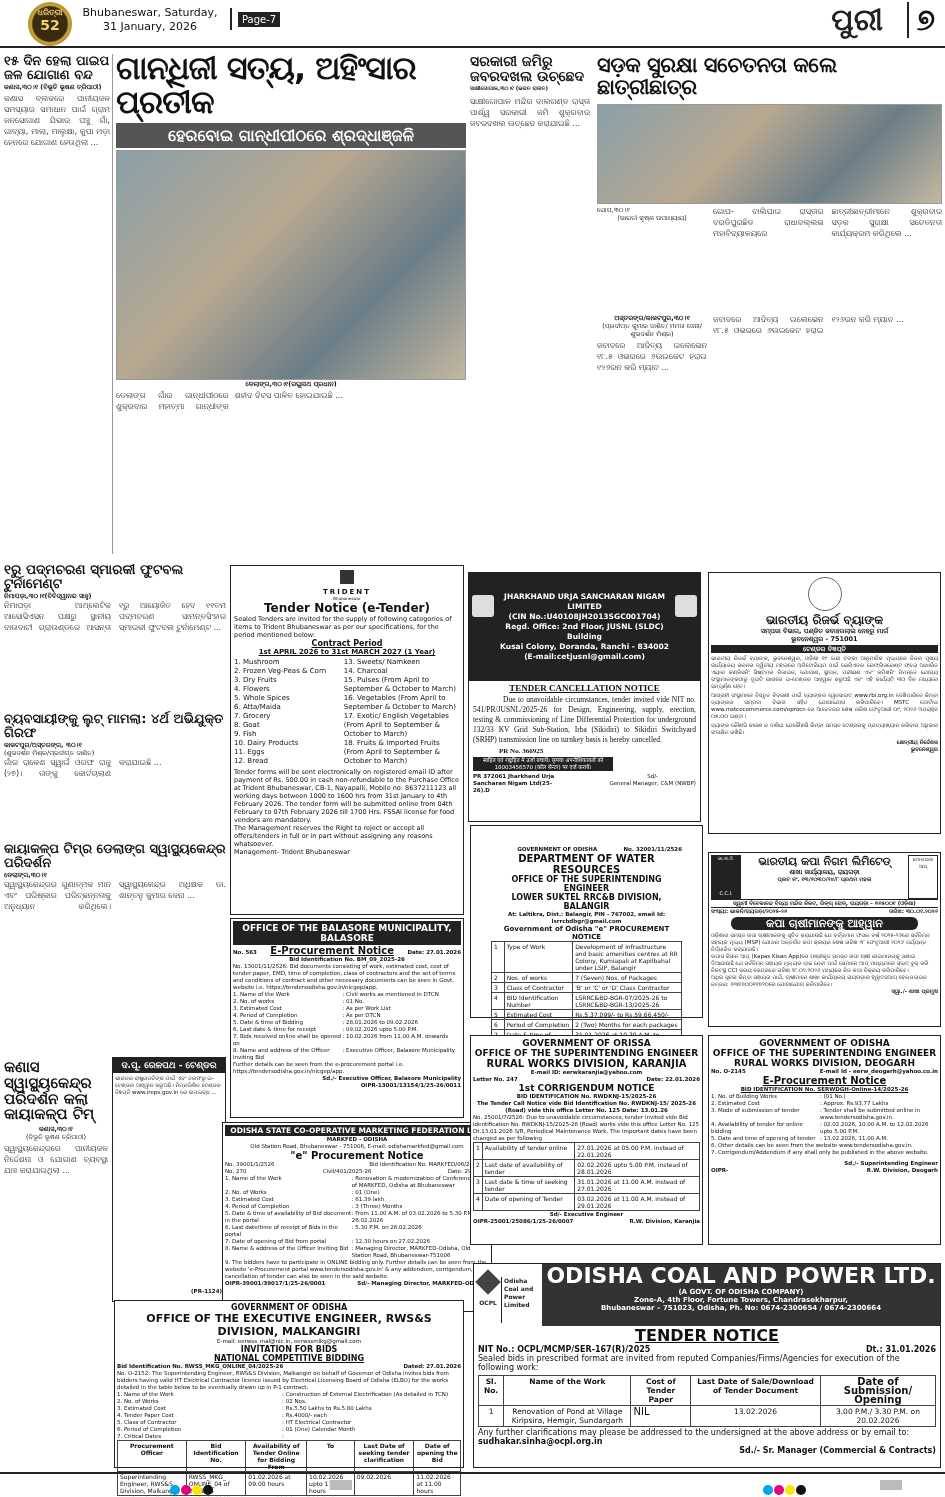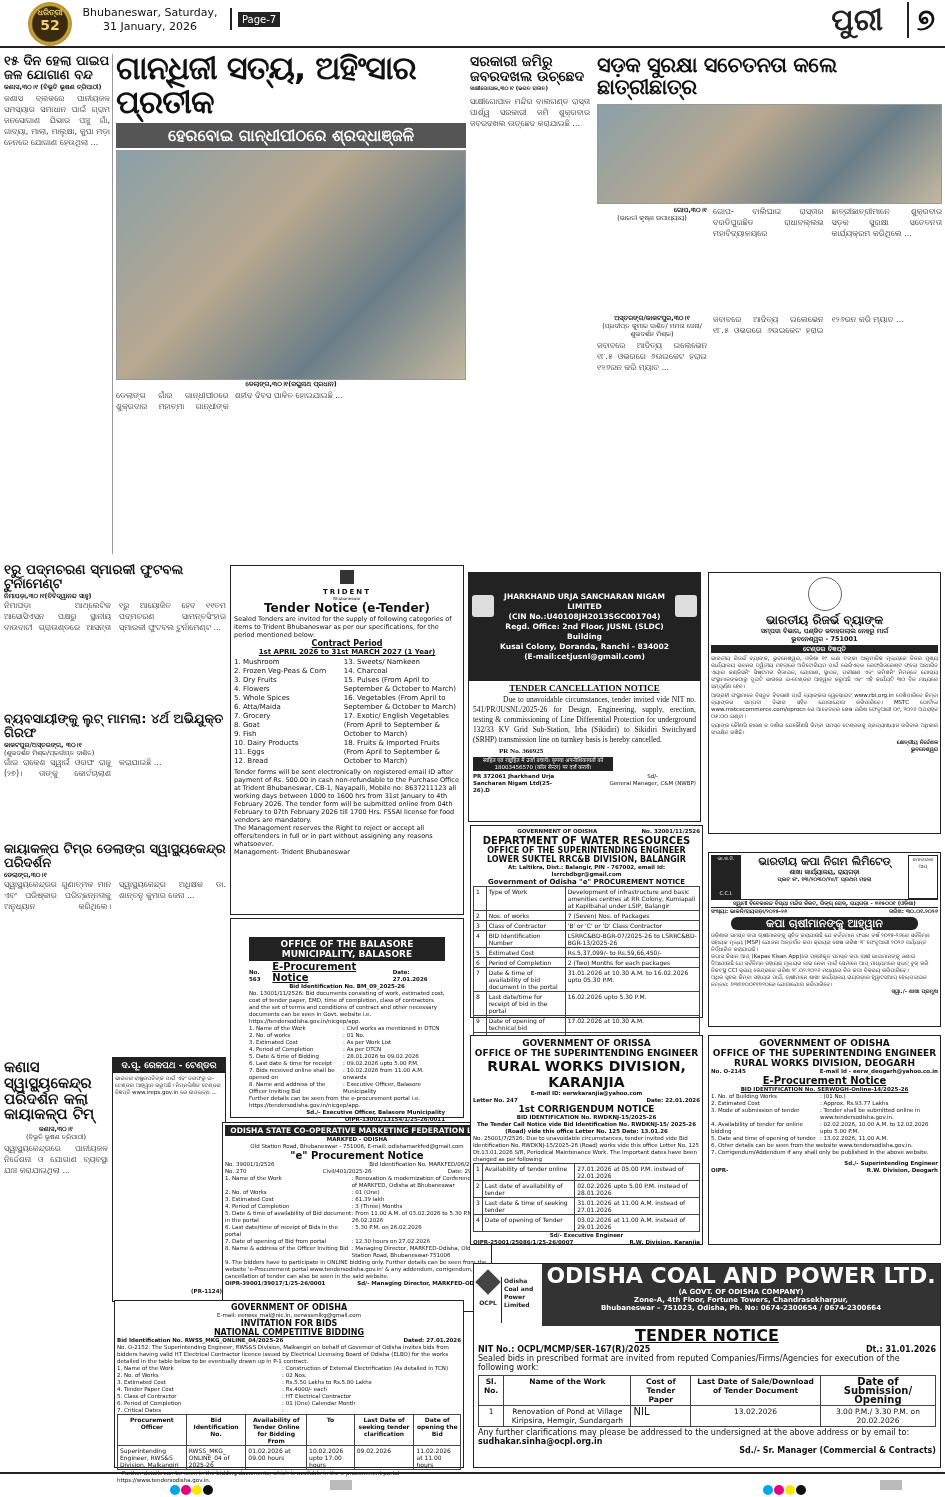--- a/index.html
+++ b/index.html
@@ -67,21 +67,21 @@
   <div class="hl" style="font-size:14px">ସରକାରୀ ଜମିରୁ ଜବରଦଖଲ ଉଚ୍ଛେଦ</div>
   <div class="tiny" style="font-weight:bold;margin-top:2px">ସାକ୍ଷୀଗୋପାଳ,୩୦।୧ (ଭରତ ରାଉତ)</div>
   <div class="col-text" style="height:210px;overflow:hidden;margin-top:4px">ସାକ୍ଷୀଗୋପାଳ ମନ୍ଦିର ବାଲଗଣ୍ଡ ରାସ୍ତା ପାର୍ଶ୍ୱ ସରକାରୀ ଜମି ଶୁକ୍ରବାର ଜବରଦଖଲ ଉଚ୍ଛେଦ କରାଯାଇଛି ...</div>
 </div>
 
 <div class="abs" style="left:597px;top:54px;width:345px">
   <div class="hl" style="font-size:21px;letter-spacing:-0.5px">ସଡ଼କ ସୁରକ୍ଷା ସଚେତନତା କଲେ ଛାତ୍ରୀଛାତ୍ର</div>
   <div class="photo" style="height:100px;margin-top:6px"></div>
   <div style="display:flex;gap:6px;margin-top:2px">
     <div style="width:110px">
-      <div class="small" style="text-align:right;font-weight:bold">ଗୋପ,୩୦।୧</div>
+      <div class="small" style="text-align:left;font-weight:normal">ଗୋପ,୩୦।୧</div>
       <div class="small" style="text-align:center">(ଭାରତୀ କୃଷ୍ଣ ଉପାଧ୍ୟାୟ)</div>
     </div>
     <div class="col-text" style="flex:1;height:78px;overflow:hidden;column-count:2">ଗୋପ- ବାଲିଘାଇ ରାସ୍ତାର ବରଡିପୁରଛିଡ ରାଧାବଲ୍ଲଭ ମହାବିଦ୍ୟାଳୟରେ ଛାତ୍ରୀଛାତ୍ରୀମାନେ ଶୁକ୍ରବାର ସଡ଼କ ସୁରକ୍ଷା ସଚେତନତା କାର୍ଯ୍ୟକ୍ରମ କରିଥିଲେ ...</div>
   </div>
 </div>
 
 <div class="abs" style="left:597px;top:312px;width:345px">
   <div style="display:flex;gap:6px;margin-top:2px">
     <div style="width:110px">
       <div class="small" style="text-align:center;font-weight:bold">ଅସ୍ତରଙ୍ଗ/କାକଟପୁର,୩୦।୧</div>
@@ -156,21 +156,21 @@
         <div>16. Vegetables (From April to September &amp; October to March)</div>
         <div>17. Exotic/ English Vegetables (From April to September &amp; October to March)</div>
         <div>18. Fruits &amp; Imported Fruits (From April to September &amp; October to March)</div>
       </div>
   </div>
   <div class="small" style="margin-top:2px">Tender forms will be sent electronically on registered email ID after payment of Rs. 500.00 in cash non-refundable to the Purchase Office at Trident Bhubaneswar, CB-1, Nayapalli, Mobile no: 8637211123 all working days between 1000 to 1600 hrs from 31st January to 4th February 2026. The tender form will be submitted online from 04th February to 07th February 2026 till 1700 Hrs. FSSAI license for food vendors are mandatory.</div>
   <div class="small">The Management reserves the Right to reject or accept all offers/tenders in full or in part without assigning any reasons whatsoever.</div>
   <div class="small">Management- Trident Bhubaneswar</div>
 </div>
 
-<div class="abs box" style="left:230px;top:918px;width:234px;height:200px;padding:18px">
+<div class="abs box" style="left:230px;top:918px;width:234px;height:200px;padding:2px">
   <div class="darkhead" style="font-size:9px;padding:2px">OFFICE OF THE BALASORE MUNICIPALITY, BALASORE</div>
   <div style="display:flex;justify-content:space-between;align-items:flex-end">
     <span class="tiny" style="font-weight:bold">No. 563</span>
     <span style="font-size:10px;font-weight:bold;text-decoration:underline">E-Procurement Notice</span>
     <span class="tiny" style="font-weight:bold">Date: 27.01.2026</span>
   </div>
   <div class="adtitle tiny">Bid Identification No. BM_09_2025-26</div>
   <div class="tiny">No. 13001/11/2526: Bid documents consisting of work, estimated cost, cost of tender paper, EMD, time of completion, class of contractors and the set of terms and conditions of contract and other necessary documents can be seen in Govt. website i.e. https://tendersodisha.gov.in/nicgep/app.</div>
   <div id="balasore-rows" class="tiny">
       <div style="display: flex;">
@@ -261,20 +261,21 @@
     </div>
   <div class="tiny">9. The bidders have to participate in ONLINE bidding only. Further details can be seen from the website 'e-Procurement portal www.tendersodisha.gov.in' &amp; any addendum, corrigendum, cancellation of tender can also be seen in the said website.</div>
   <div style="display:flex;justify-content:space-between;font-weight:bold" class="tiny">
     <span>OIPR-39001/39017/1/25-26/0001</span>
     <span>Sd/- Managing Director, MARKFED-ODISHA</span>
   </div>
 </div>
 
 <div class="abs box" style="left:114px;top:1300px;width:350px;height:168px;padding:2px">
   <div class="adtitle" style="font-size:8px">GOVERNMENT OF ODISHA</div>
+  <div class="adtitle" style="font-size:11px">OFFICE OF THE EXECUTIVE ENGINEER, RWS&amp;S DIVISION, MALKANGIRI</div>
   <div class="adtitle tiny" style="font-weight:normal">E-mail: eerwss_mal@nic.in, eerwssmlkg@gmail.com</div>
   <div class="adtitle" style="font-size:8px">INVITATION FOR BIDS</div>
   <div class="adtitle" style="font-size:8px;text-decoration:underline">NATIONAL COMPETITIVE BIDDING</div>
   <div style="display:flex;justify-content:space-between;font-weight:bold" class="tiny">
     <span>Bid Identification No. RWSS_MKG_ONLINE_04/2025-26</span>
     <span>Dated: 27.01.2026</span>
   </div>
   <div class="tiny">No. O-2152: The Superintending Engineer, RWS&amp;S Division, Malkangiri on behalf of Governor of Odisha invites bids from bidders having valid HT Electrical Contractor licence issued by Electrical Licensing Board of Odisha (ELBO) for the works detailed in the table below to be eventually drawn up in P-1 contract.</div>
   <div id="malk-rows" class="tiny">
       <div style="display: flex;">
@@ -347,21 +348,21 @@
   <div class="adtitle" style="font-family:'Liberation Serif',serif;font-size:9px;text-decoration:underline;margin-top:2px">TENDER CANCELLATION NOTICE</div>
   <div style="font-family:'Liberation Serif',serif;font-size:7.5px;line-height:10px;text-align:justify;padding:2px 4px;text-indent:30px">Due to unavoidable circumstances, tender invited vide NIT no. 541/PR/JUSNL/2025-26 for Design, Engineering, supply, erection, testing &amp; commissioning of Line Differential Protection for underground 132/33 KV Grid Sub-Station, Irba (Sikidiri) to Sikidiri Switchyard (SRHP) transmission line on turnkey basis is hereby cancelled.</div>
   <div style="font-family:'Liberation Serif',serif;font-size:7px;font-weight:bold;padding-left:30px">PR No. 366925</div>
   <div class="darkhead tiny" style="width:140px;margin:2px 4px;font-weight:normal">स्वहित एवं राष्ट्रहित में उर्जा बचायें। कृपया अपनीशिकायतों को 18003456570 (कॉल सेन्टर) पर दर्ज करायें।</div>
   <div style="display:flex;justify-content:space-between;padding:0 4px" class="tiny">
     <span style="font-weight:bold;width:90px">PR 372061 Jharkhand Urja Sancharan Nigam Ltd(25-26).D</span>
     <span style="text-align:center"><span>Sd/-</span><br><span>General Manager, C&amp;M (NWBP)</span></span>
   </div>
 </div>
 
-<div class="abs box" style="left:470px;top:825px;width:233px;height:193px;padding:2px">
+<div class="abs box" style="left:470px;top:825px;width:233px;height:193px;padding:20px">
   <div style="display:flex;justify-content:space-between;font-weight:bold" class="tiny">
     <span style="flex:1;text-align:center">GOVERNMENT OF ODISHA</span>
     <span>No. 32001/11/2526</span>
   </div>
   <div class="adtitle" style="font-size:10px">DEPARTMENT OF WATER RESOURCES</div>
   <div class="adtitle" style="font-size:8px">OFFICE OF THE SUPERINTENDING ENGINEER</div>
   <div class="adtitle" style="font-size:8px">LOWER SUKTEL RRC&amp;B DIVISION, BALANGIR</div>
   <div class="adtitle tiny">At: Laltikra, Dist.: Balangir, PIN - 767002, email Id: lsrrcbdbgr@gmail.com</div>
   <div class="adtitle" style="font-size:7px">Government of Odisha "e" PROCUREMENT NOTICE</div>
   <table>
@@ -425,21 +426,21 @@
   <div class="tiny" style="text-align:right;font-weight:bold">Sd/- Superintending Engineer</div>
   <div style="display:flex;justify-content:space-between;font-weight:bold" class="tiny">
     <span>OIPR-32001/32182/1/25-26/0011</span>
     <span>Lower Suktel RRC&amp;B Division, Balangir</span>
   </div>
 </div>
 
 <div class="abs box" style="left:470px;top:1035px;width:233px;height:210px;padding:2px">
   <div class="adtitle" style="font-size:9px">GOVERNMENT OF ORISSA</div>
   <div class="adtitle" style="font-size:9px">OFFICE OF THE SUPERINTENDING ENGINEER</div>
-  <div class="adtitle" style="font-size:14px">RURAL WORKS DIVISION, KARANJIA</div>
+  <div class="adtitle" style="font-size:10px">RURAL WORKS DIVISION, KARANJIA</div>
   <div class="adtitle tiny">E-mail ID: eerwkaranjia@yahoo.com</div>
   <div style="display:flex;justify-content:space-between;font-weight:bold" class="tiny">
     <span>Letter No. 247</span>
     <span>Date: 22.01.2026</span>
   </div>
   <div class="adtitle" style="font-size:9px">1st CORRIGENDUM NOTICE</div>
   <div class="adtitle tiny">BID IDENTIFICATION No. RWDKNJ-15/2025-26</div>
   <div class="adtitle tiny">The Tender Call Notice vide Bid Identification No. RWDKNJ-15/ 2025-26 (Road) vide this office Letter No. 125 Date: 13.01.26</div>
   <div class="tiny">No. 25001/7/2526: Due to unavoidable circumstances, tender invited vide Bid Identification No. RWDKNJ-15/2025-26 (Road) works vide this office Letter No. 125 Dt.13.01.2026 S/R, Periodical Maintenance Work. The Important dates have been changed as per following</div>
   <table>

